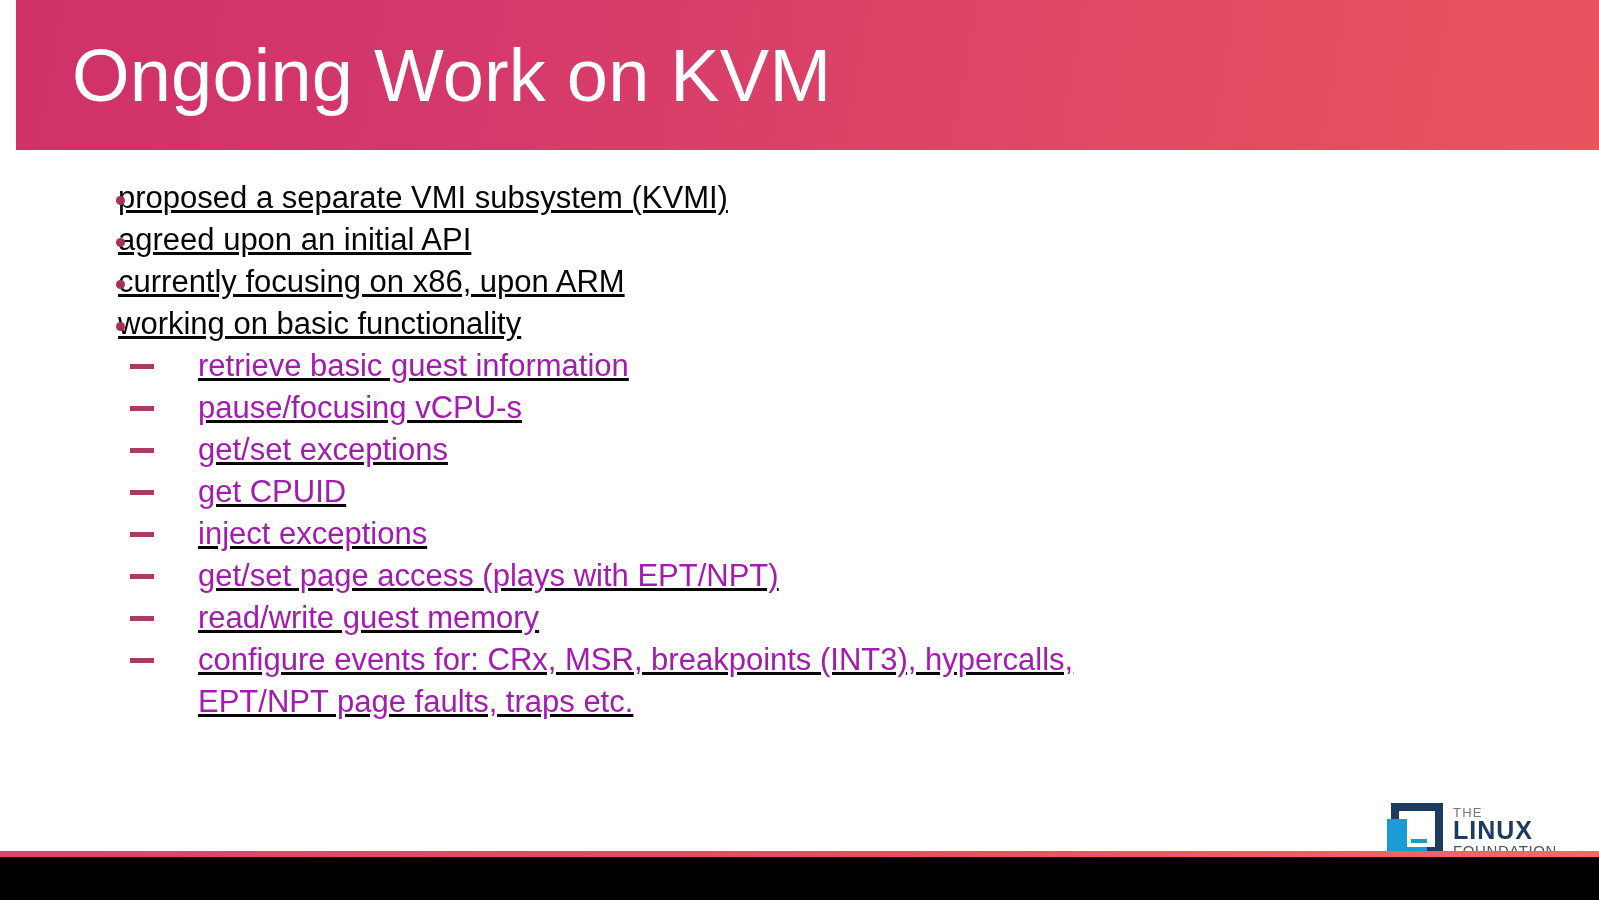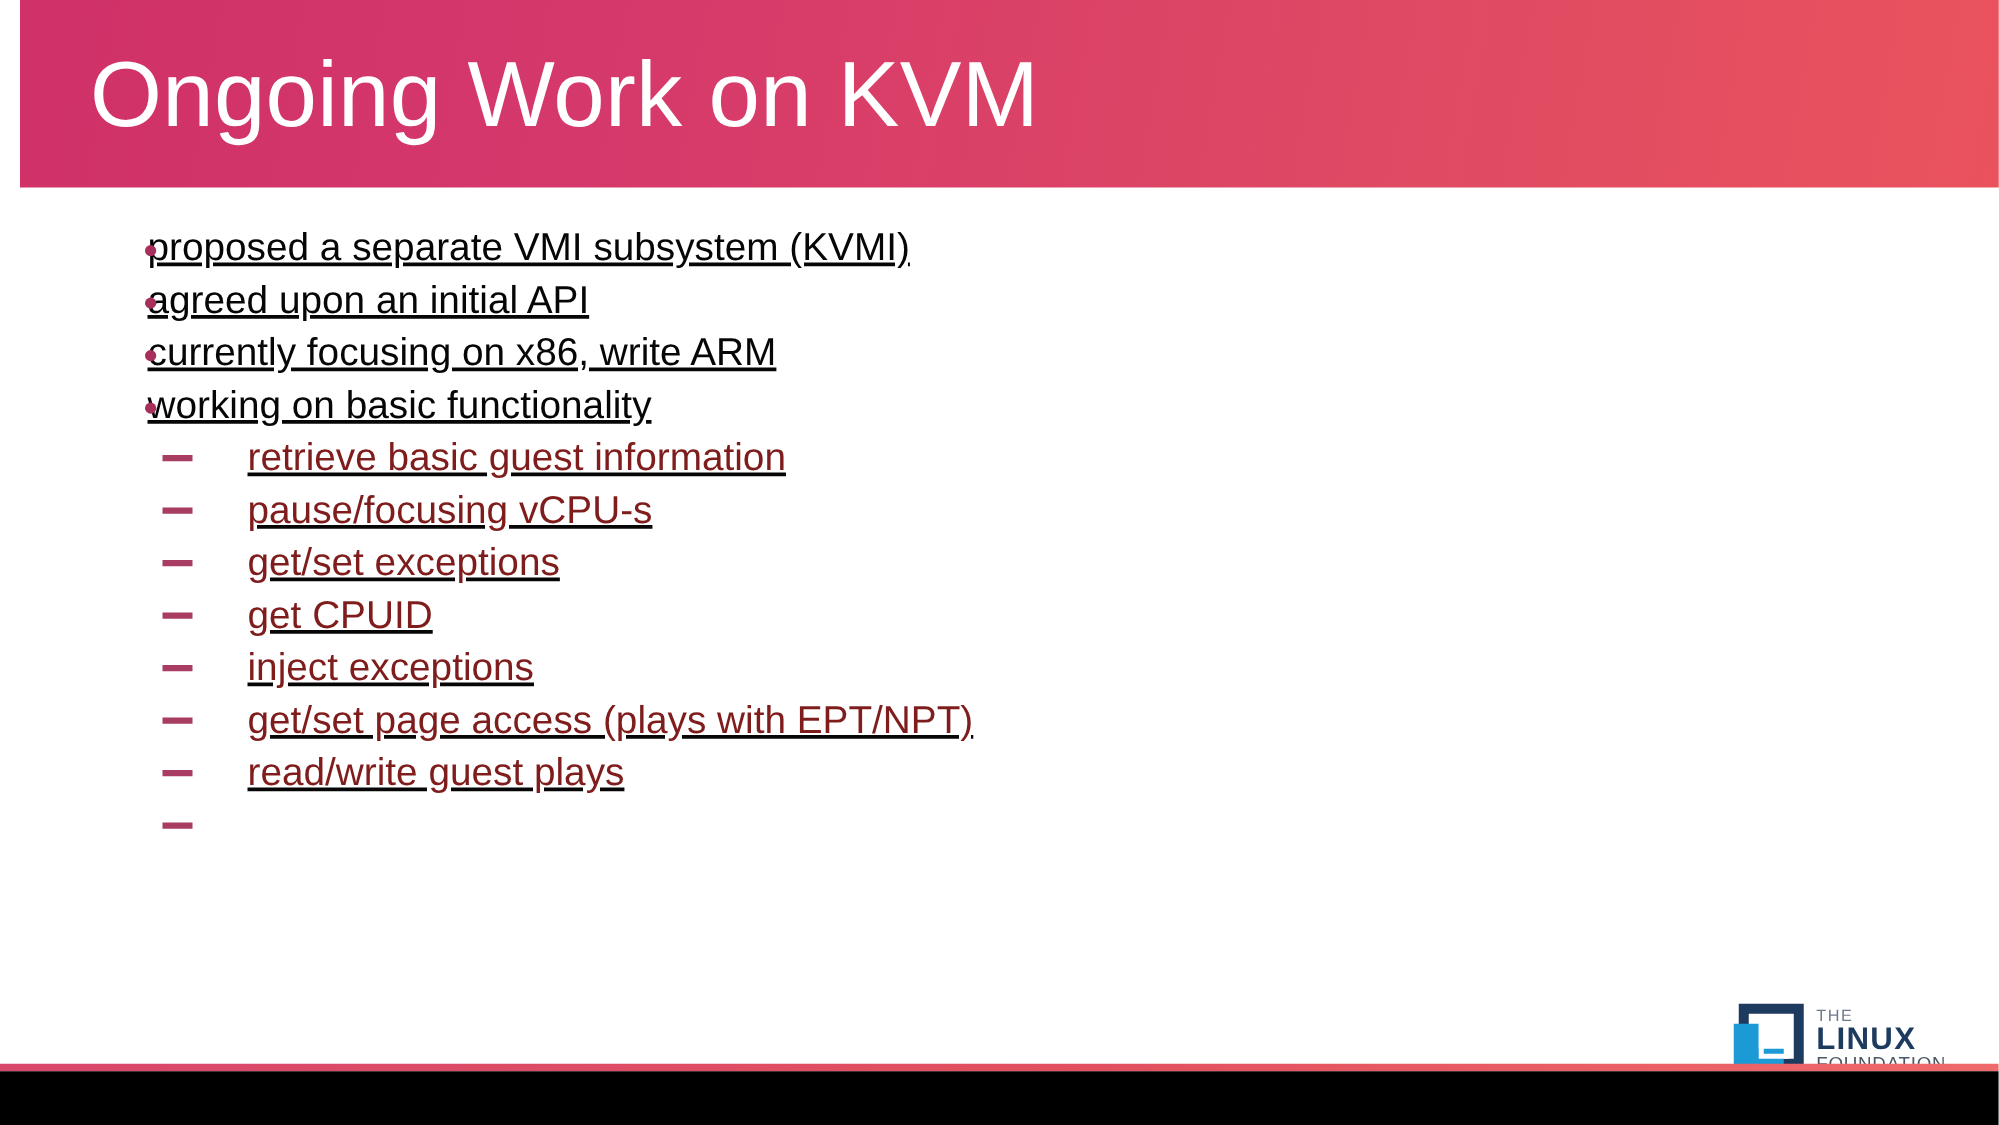--- a/index.html
+++ b/index.html
@@ -86,21 +86,21 @@
   ul.level2 {
     list-style: none;
     margin: 0;
     padding: 0;
   }
   li.l2 {
     position: relative;
     padding-left: 80px;
     line-height: 42px;
     font-size: 31px;
-    color: #7f1d1d;
+    color: #a21caf;
   }
   li.l2 > .bullet-dash {
     position: absolute;
     left: 12px;
     top: 19px;
     width: 24px;
     height: 5px;
     background: #a83c62;
   }
   li.l2 > .l2-text {
@@ -150,21 +150,21 @@
         <li class="l1">
           <span class="bullet-dot"></span>
           <span class="l1-text">proposed a separate VMI subsystem (KVMI)</span>
         </li>
         <li class="l1">
           <span class="bullet-dot"></span>
           <span class="l1-text">agreed upon an initial API</span>
         </li>
         <li class="l1">
           <span class="bullet-dot"></span>
-          <span class="l1-text">currently focusing on x86, write ARM</span>
+          <span class="l1-text">currently focusing on x86, upon ARM</span>
         </li>
         <li class="l1">
           <span class="bullet-dot"></span>
           <span class="l1-text">working on basic functionality</span>
           <ul class="level2">
             <li class="l2">
               <span class="bullet-dash"></span>
               <span class="l2-text">retrieve basic guest information</span>
             </li>
             <li class="l2">
@@ -182,24 +182,25 @@
             <li class="l2">
               <span class="bullet-dash"></span>
               <span class="l2-text">inject exceptions</span>
             </li>
             <li class="l2">
               <span class="bullet-dash"></span>
               <span class="l2-text">get/set page access (plays with EPT/NPT)</span>
             </li>
             <li class="l2">
               <span class="bullet-dash"></span>
-              <span class="l2-text">read/write guest plays</span>
-            </li>
-            <li class="l2">
-              <span class="bullet-dash"></span>
+              <span class="l2-text">read/write guest memory</span>
+            </li>
+            <li class="l2">
+              <span class="bullet-dash"></span>
+              <span class="l2-text">configure events for: CRx, MSR, breakpoints (INT3), hypercalls, EPT/NPT page faults, traps etc.</span>
             </li>
           </ul>
         </li>
       </ul>
   </div>
 
   <div id="lf-logo">
     <svg width="170" height="60" viewBox="0 0 170 60" xmlns="http://www.w3.org/2000/svg">
 
       <g>

